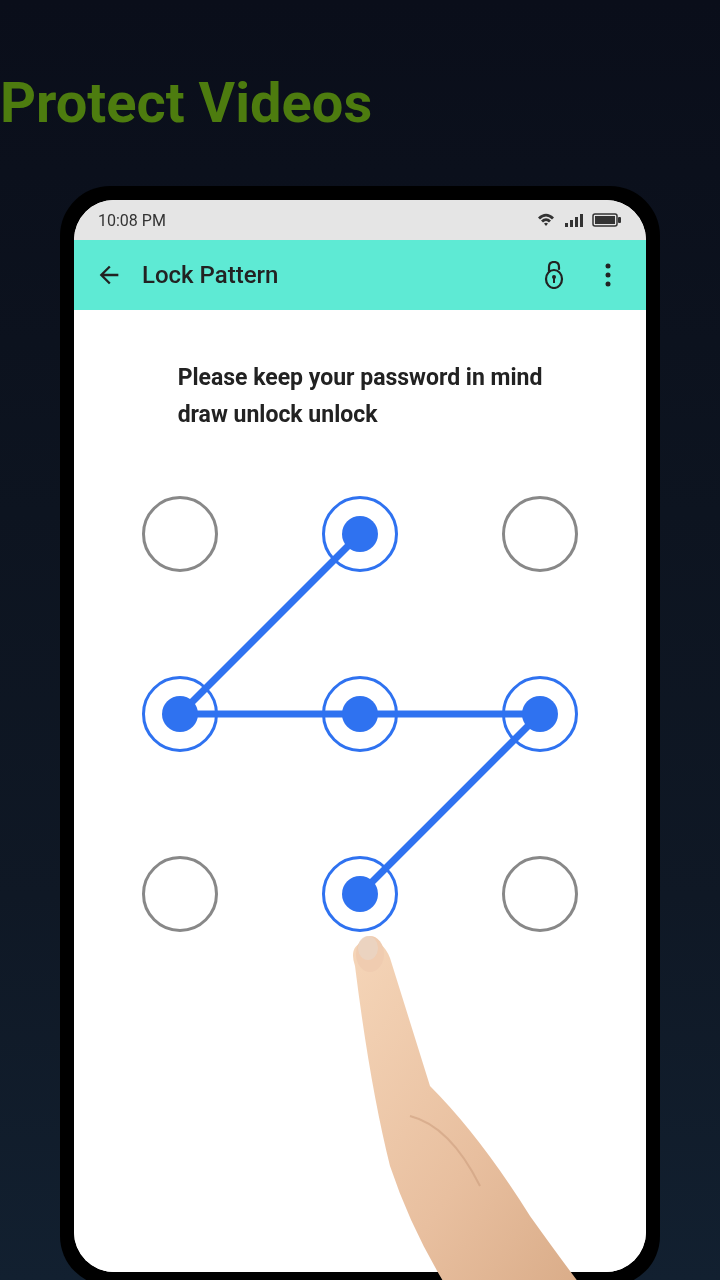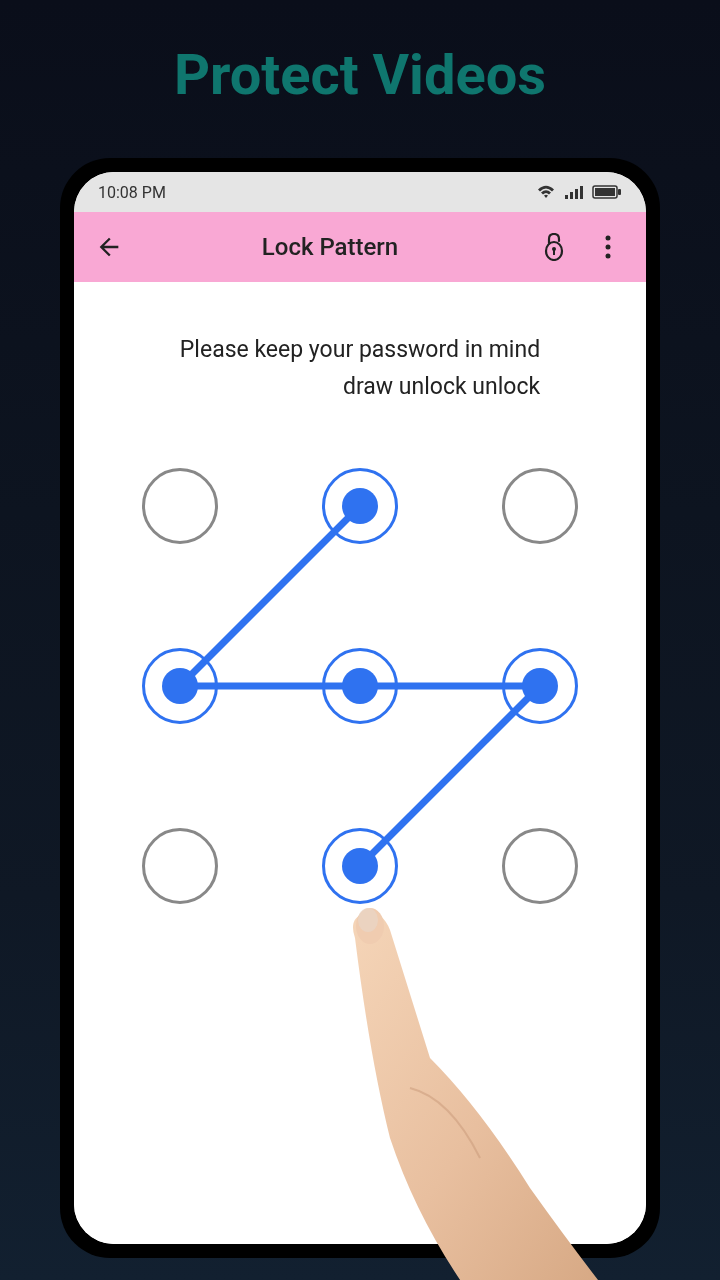--- a/index.html
+++ b/index.html
@@ -5,25 +5,24 @@
   * { margin: 0; padding: 0; box-sizing: border-box; }
   body {
     width: 720px;
     height: 1280px;
     background: linear-gradient(180deg, #0a0e1a 0%, #0d1420 40%, #0f1825 70%, #122030 100%);
     font-family: -apple-system, BlinkMacSystemFont, "Segoe UI", Roboto, Arial, sans-serif;
     overflow: hidden;
     position: relative;
   }
   .page-title {
-    color: #0f766e;
+    color: #4d7c0f;
     font-size: 56px;
     font-weight: 700;
-    text-align: center;
-    padding: 42px 0 50px;
+    padding: 70px 0 50px;
   }
   .phone-frame {
     width: 600px;
     height: 1100px;
     background: #000;
     border-radius: 50px;
     margin: 0 auto;
     padding: 14px;
     position: relative;
   }
@@ -48,27 +47,26 @@
     font-size: 16px;
     color: #333;
   }
   .status-icons {
     display: flex;
     align-items: center;
     gap: 8px;
   }
   .wifi-icon svg, .signal-icon svg, .battery-icon svg { display: block; }
   .app-bar {
-    background: #f9a8d4;
+    background: #5eead4;
     height: 70px;
     display: flex;
     align-items: center;
     padding: 0 20px;
     gap: 18px;
-    text-align: center;
   }
   .back-btn {
     width: 30px;
     height: 30px;
     display: flex;
     align-items: center;
     justify-content: center;
     cursor: pointer;
   }
   .app-title {
@@ -89,23 +87,23 @@
     flex: 1;
     background: #fff;
     padding: 50px 30px 0;
     display: flex;
     flex-direction: column;
     align-items: center;
   }
   .instruction {
     font-size: 23px;
     color: #222;
-    text-align: right;
+    text-align: left;
     line-height: 1.6;
-    font-weight: 400;
+    font-weight: 700;
     margin-bottom: 50px;
   }
   .pattern-grid {
     position: relative;
     width: 460px;
     height: 460px;
   }
   .pattern-svg {
     position: absolute;
     top: 0;

